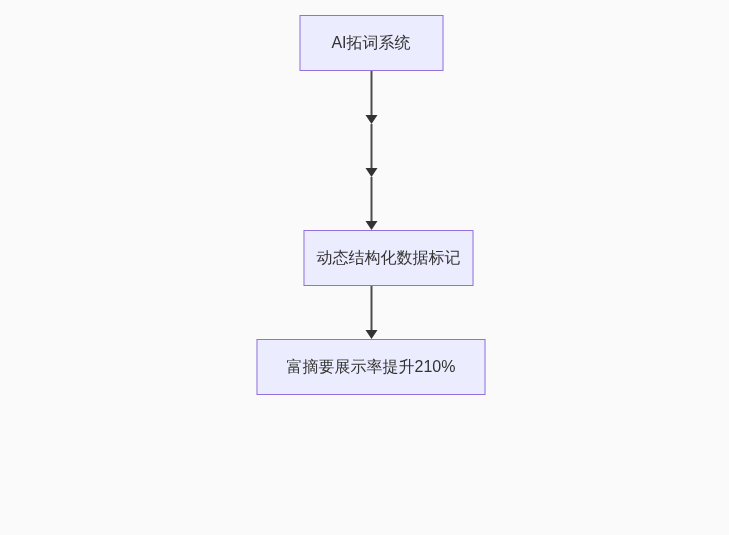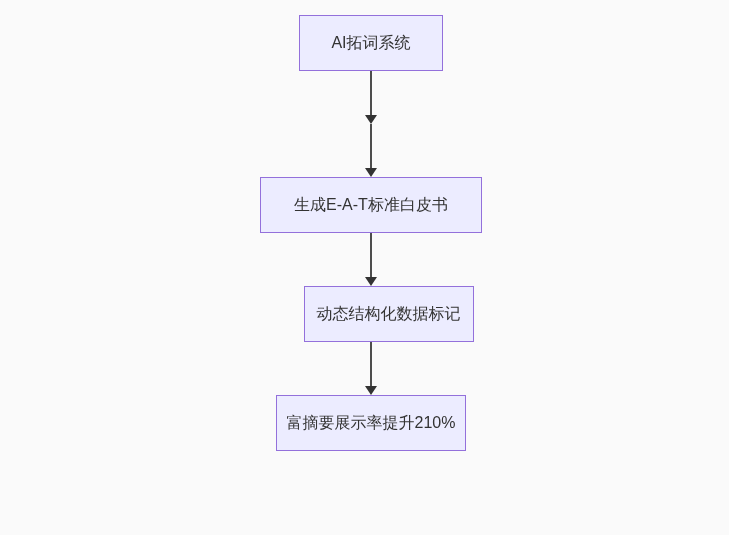--- a/index.html
+++ b/index.html
@@ -32,21 +32,21 @@
     font-size: 16px;
     display: flex;
     align-items: center;
     justify-content: center;
     white-space: nowrap;
   }
   .node-1 { width: 144px; }
   .node-2 { width: 194px; }
   .node-3 { width: 222px; }
   .node-4 { width: 170px; margin-left: 35px; }
-  .node-5 { width: 190px; }
+  .node-5 { width: 229px; }
   .arrow {
     height: 53px;
     display: flex;
     flex-direction: column;
     align-items: center;
     justify-content: flex-start;
   }
   .arrow .shaft {
     width: 2px;
     flex: 1 1 auto;
@@ -75,23 +75,20 @@
       <div class="shaft"></div>
       <div class="head"></div>
     </div>
 
 
     <div class="arrow">
       <div class="shaft"></div>
       <div class="head"></div>
     </div>
 
-    <div class="node node-3">
-      <span>生成E-A-T标准白皮书</span>
-    </div>
 
     <div class="arrow">
       <div class="shaft"></div>
       <div class="head"></div>
     </div>
 
     <div class="node node-4">
       <span>动态结构化数据标记</span>
     </div>
 

